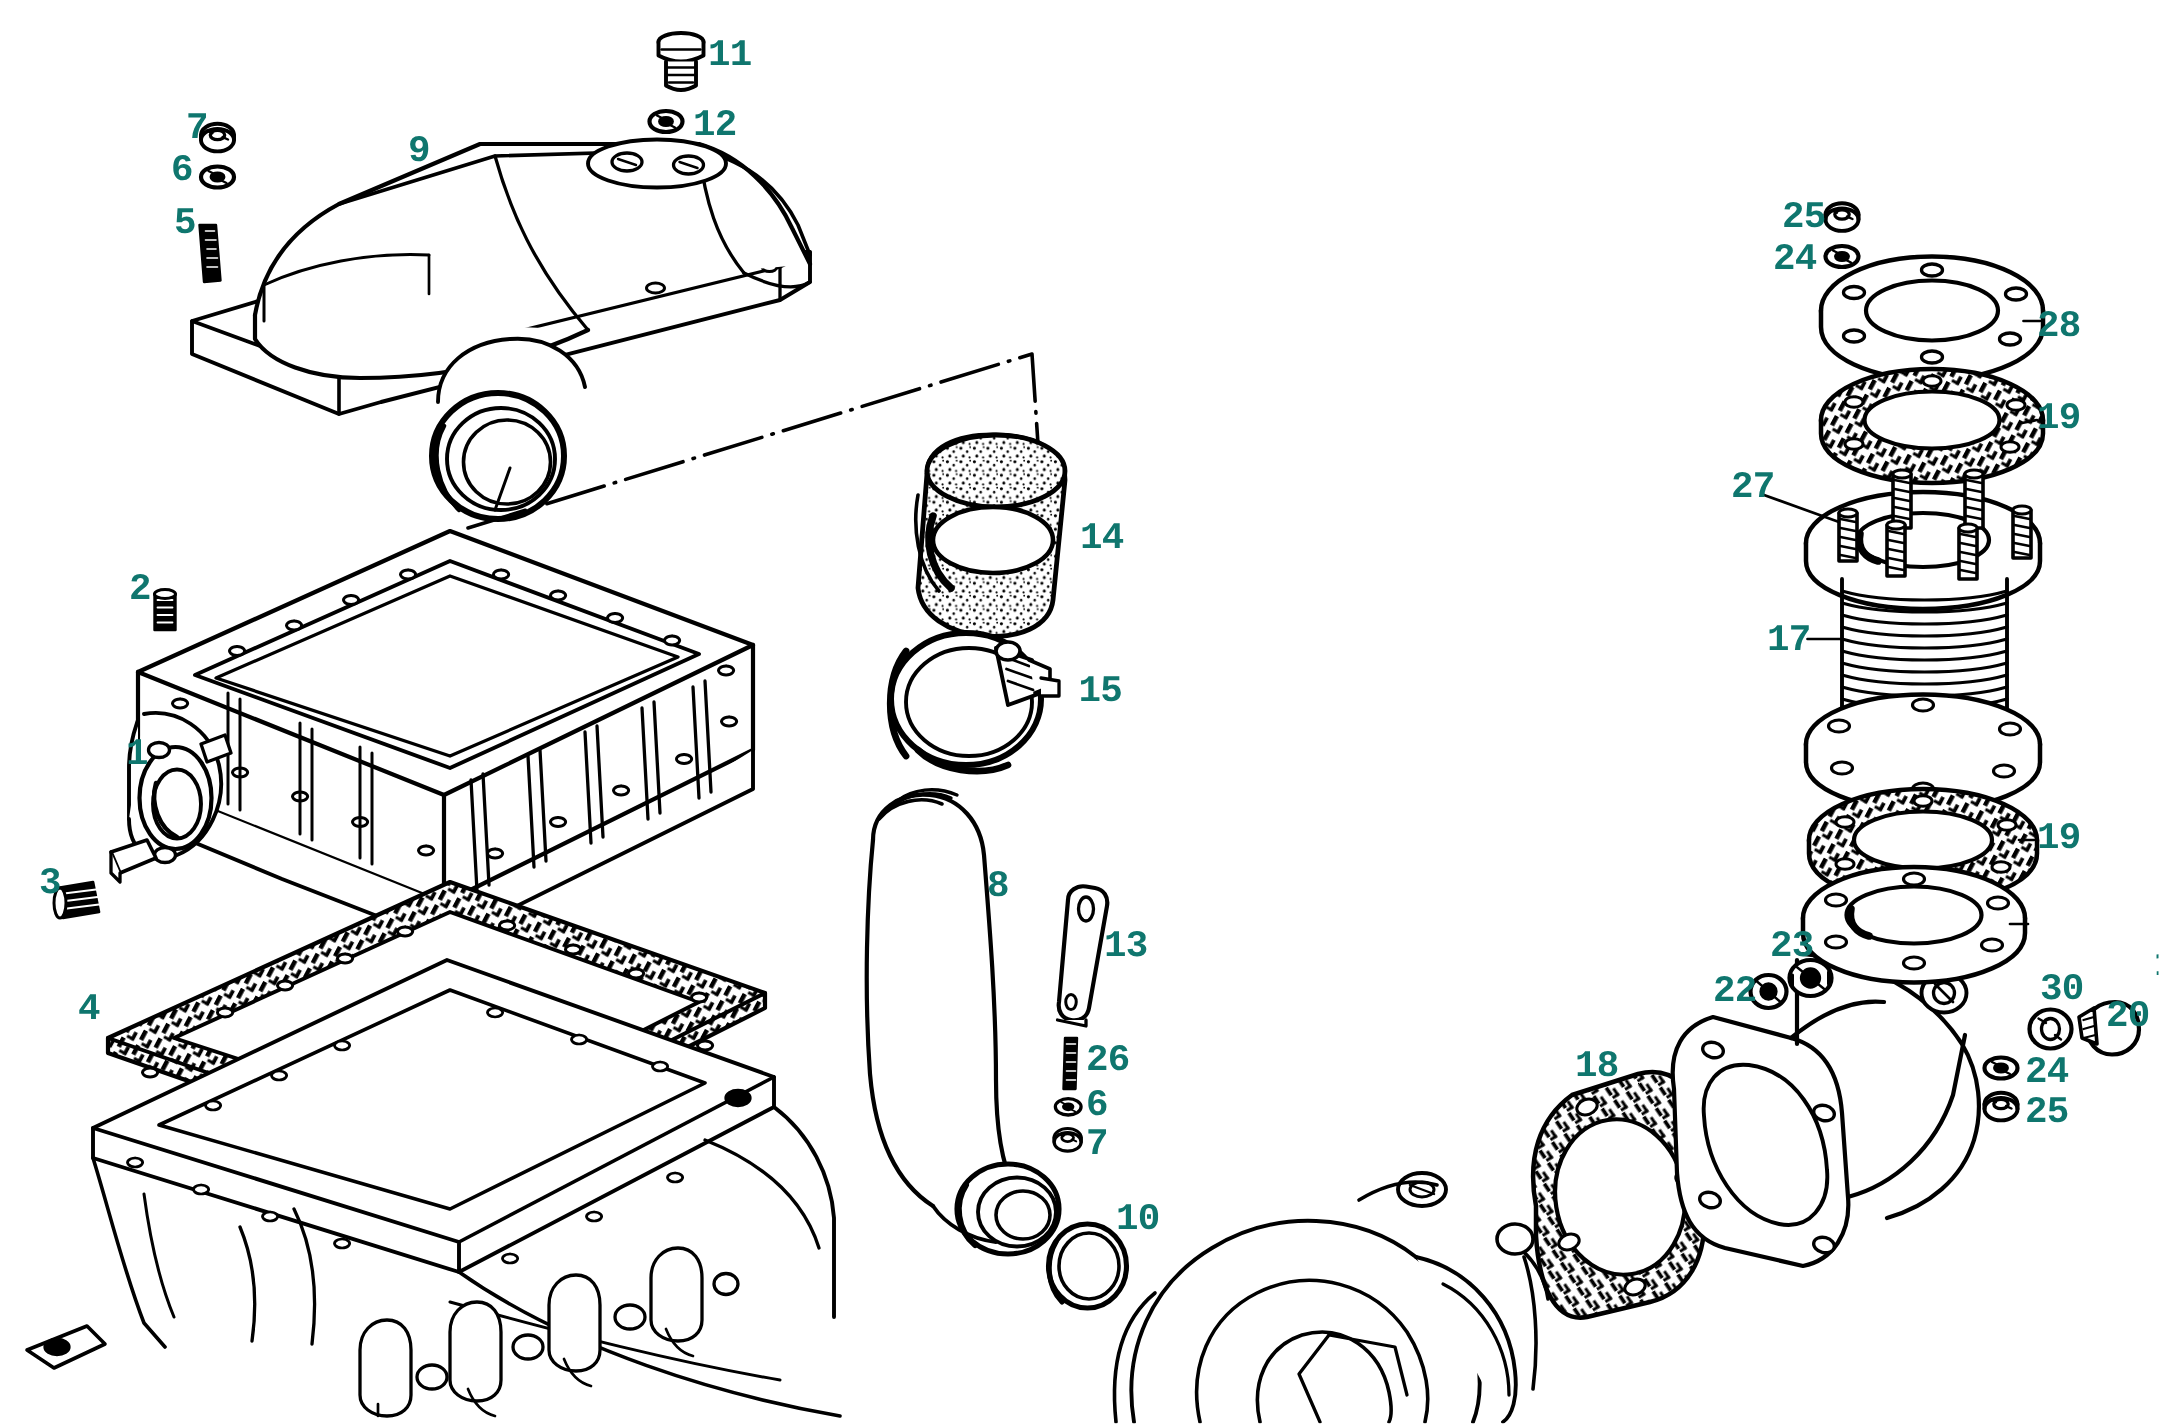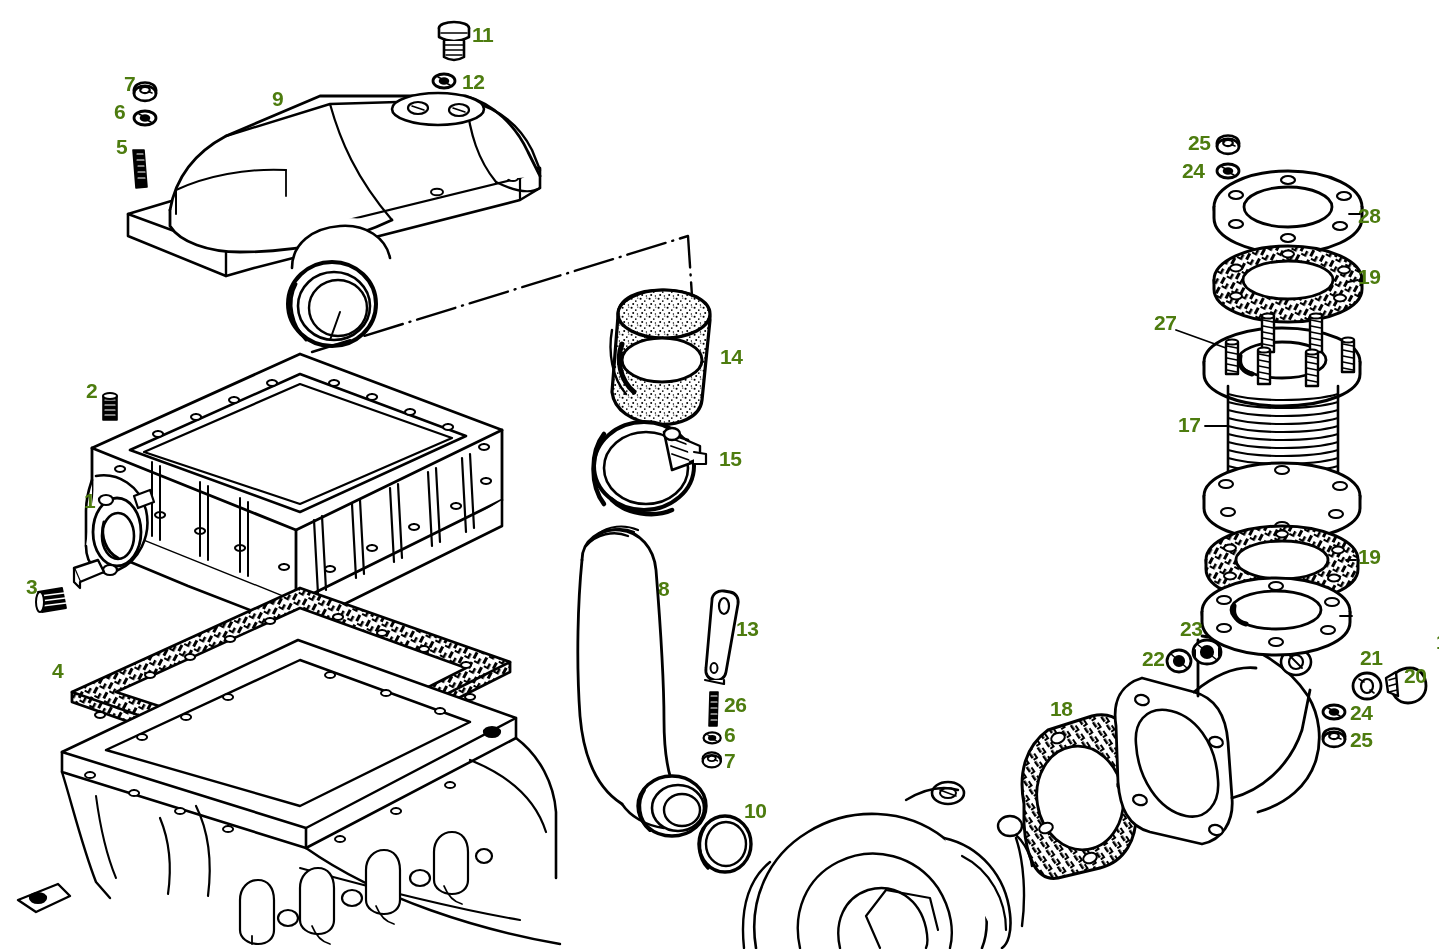--- a/index.html
+++ b/index.html
@@ -1,22 +1,22 @@
 <!DOCTYPE html>
 <html><head>
 <meta charset="utf-8">
 <title>Exploded Parts Diagram</title>
 <style>
   html,body{margin:0;padding:0;background:#ffffff;}
   body{width:1439px;height:949px;overflow:hidden;
        font-family:"Liberation Sans", sans-serif;}
   #stage{position:relative;width:1439px;height:949px;background:#fff;}
   #art{position:absolute;left:0;top:0;width:1439px;height:949px;}
-  .lbl{position:absolute;font-family:Liberation Sans, sans-serif;
-       font-weight:700;font-size:21px;color:#4d7c0f;line-height:1;
+  .lbl{position:absolute;font-family:Liberation Mono, monospace;
+       font-weight:700;font-size:25px;color:#0f766e;line-height:1;
        letter-spacing:-0.5px;white-space:nowrap;user-select:none;}
 </style>
 </head>
 <body>
 
 <div id="stage">
 
 <svg id="art" viewBox="0 0 1439 949" xmlns="http://www.w3.org/2000/svg">
   <defs>
     <pattern id="gasketHatch" width="11" height="11" patternUnits="userSpaceOnUse" patternTransform="rotate(28)">
@@ -609,21 +609,21 @@
 <div class="lbl" style="left:462px; top:71px;text-align:right;">12</div>
 <div class="lbl" style="left:736px; top:618px;">13</div>
 <div class="lbl" style="left:720px; top:314px;margin-top:32px;">14</div>
 <div class="lbl" style="left:702px; top:448px;margin-left:17px;">15</div>
 <div class="lbl" style="left:1436px;top:606px;margin-top:25px;">16</div>
 <div class="lbl" style="left:1178px;top:414px;">17</div>
 <div class="lbl" style="left:1050px;top:698px;">18</div>
 <div class="lbl" style="left:1358px;top:266px;">19</div>
 <div class="lbl" style="left:1358px;top:546px;">19</div>
 <div class="lbl" style="left:1404px;top:665px;">20</div>
-<div class="lbl" style="left:1360px;top:647px;">21</div>
+<div class="lbl" style="left:1360px;top:647px;">30</div>
 <div class="lbl" style="left:1142px;top:648px;">22</div>
 <div class="lbl" style="left:1180px;top:618px;">23</div>
 <div class="lbl" style="left:1182px;top:160px;">24</div>
 <div class="lbl" style="left:1350px;top:702px;">24</div>
 <div class="lbl" style="left:1188px;top:132px;">25</div>
 <div class="lbl" style="left:1350px;top:729px;">25</div>
 <div class="lbl" style="left:724px; top:694px;">26</div>
 <div class="lbl" style="left:1154px;top:312px;">27</div>
 <div class="lbl" style="left:1358px;top:205px;">28</div>
 <div class="lbl" style="left:724px; top:724px;">6</div>

